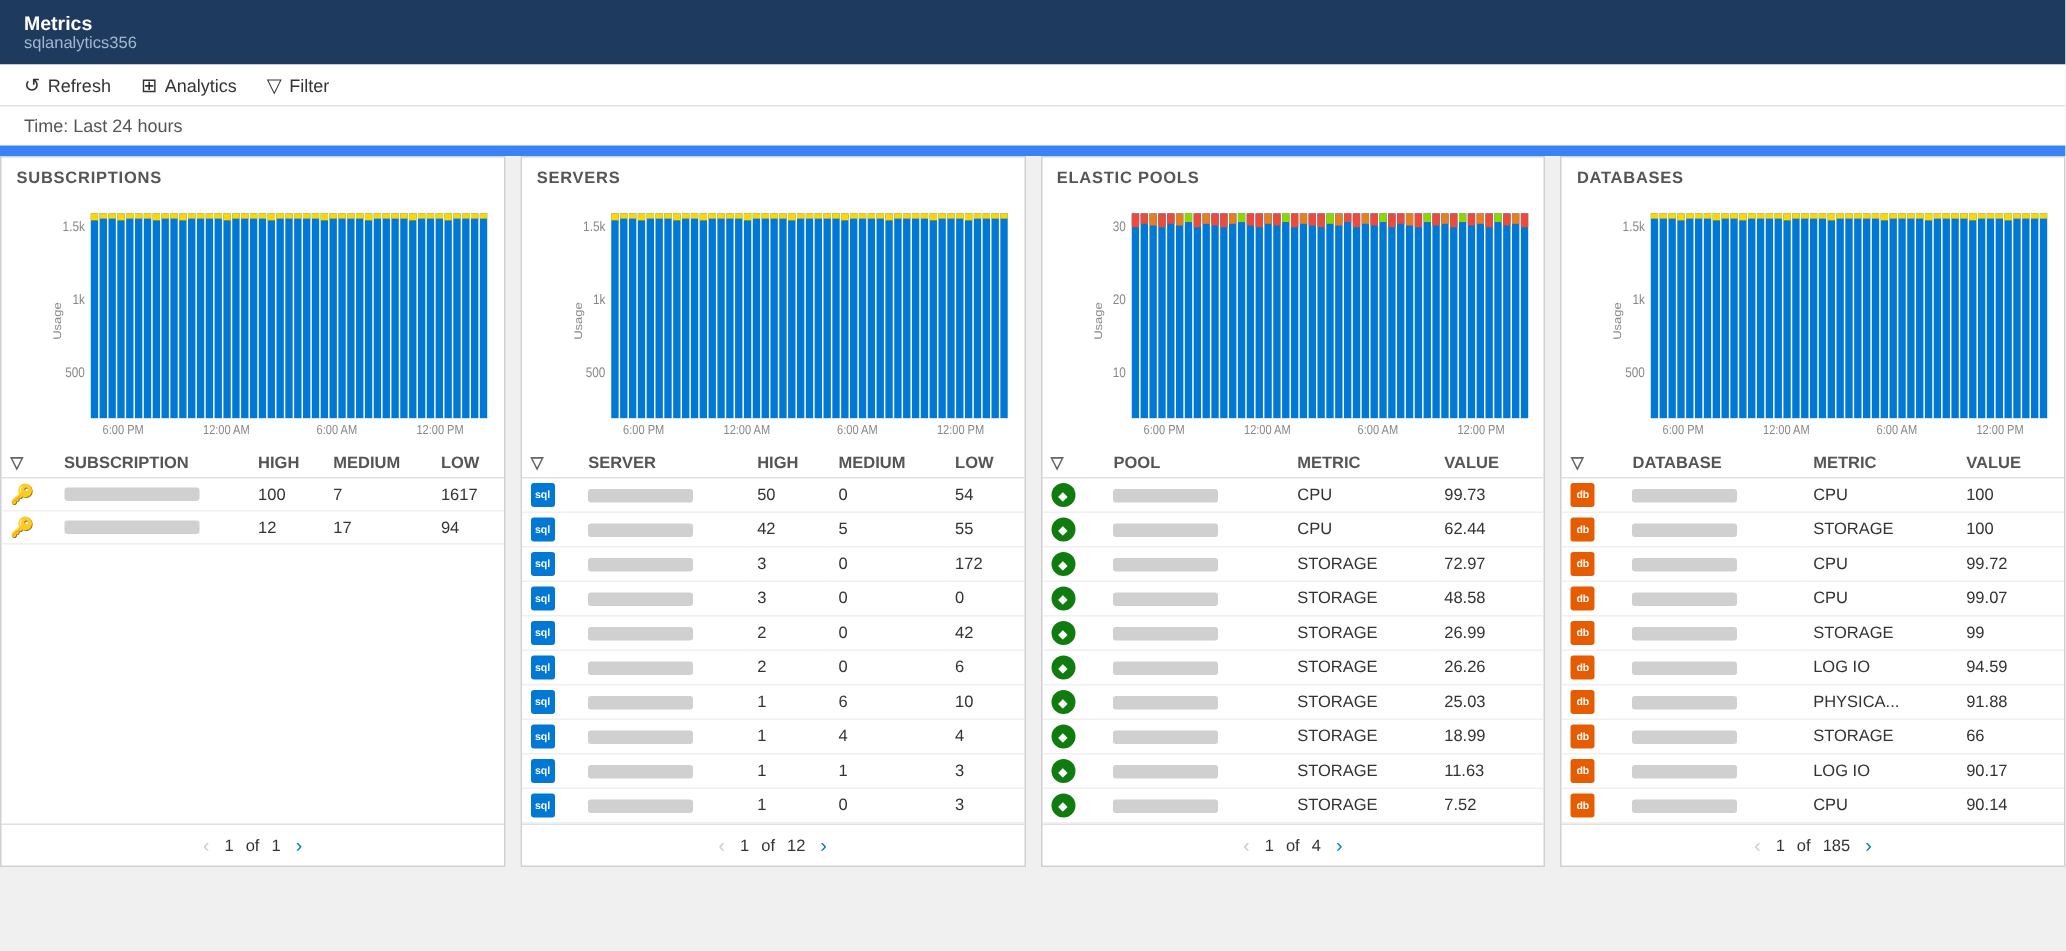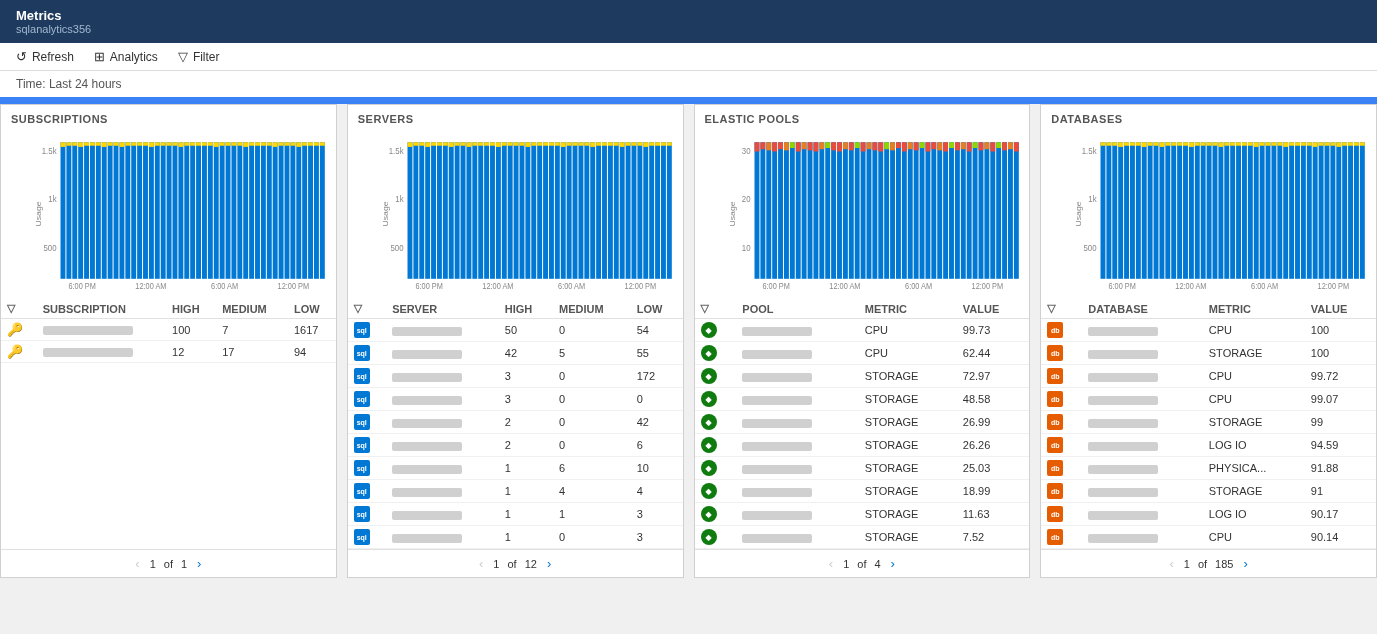--- a/index.html
+++ b/index.html
@@ -773,21 +773,21 @@
             <tr>
       <td><span class="icon-db">db</span></td>
       <td><span class="name-placeholder-sm"></span></td>
       <td>PHYSICA...</td>
       <td>91.88</td>
     </tr>
             <tr>
       <td><span class="icon-db">db</span></td>
       <td><span class="name-placeholder-sm"></span></td>
       <td>STORAGE</td>
-      <td>91</td>
+      <td>66</td>
     </tr>
             <tr>
       <td><span class="icon-db">db</span></td>
       <td><span class="name-placeholder-sm"></span></td>
       <td>LOG IO</td>
       <td>90.17</td>
     </tr>
             <tr>
       <td><span class="icon-db">db</span></td>
       <td><span class="name-placeholder-sm"></span></td>

